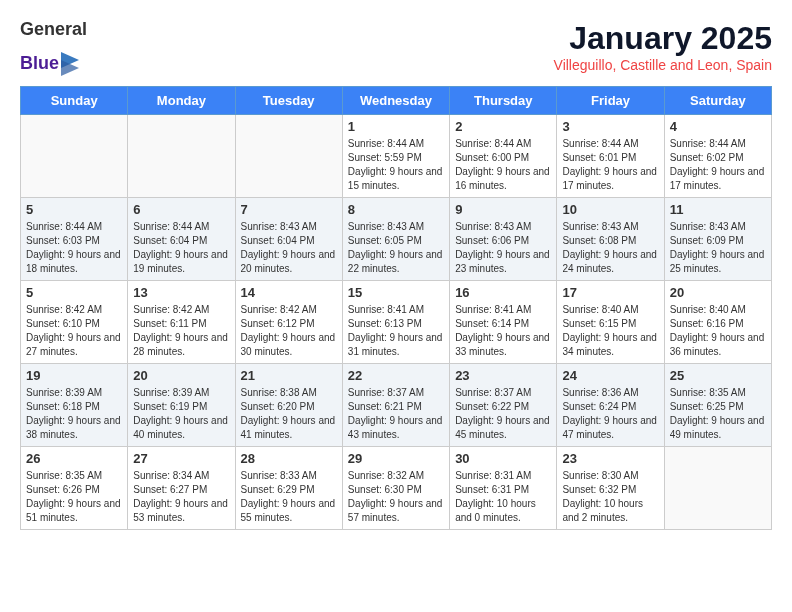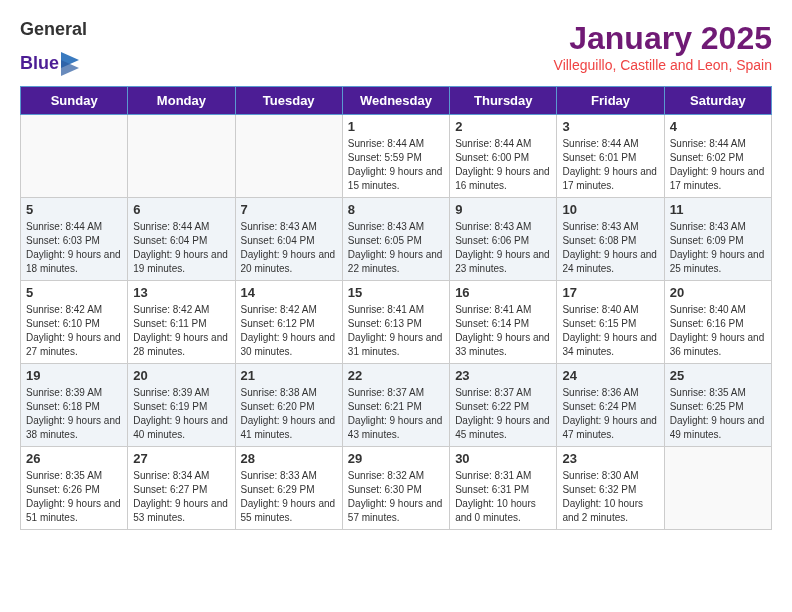--- a/index.html
+++ b/index.html
@@ -34,34 +34,34 @@
       width: 18px;
       height: 24px;
       margin-left: 2px;
     }
     .title-block {
       text-align: right;
     }
     .title-block h1 {
       font-size: 32px;
       font-weight: bold;
-      color: #701a75;
+      color: #0f172a;
     }
     .title-block h2 {
       font-size: 14px;
       font-weight: normal;
       color: #ef4444;
     }
     .calendar {
       width: 100%;
       border-collapse: collapse;
       border: 1px solid #ccc;
     }
     .calendar th {
-      background-color: #4c1d95;
+      background-color: #3b82f6;
       color: #fff;
       padding: 6px 4px;
       text-align: center;
       font-size: 13px;
       border: 1px solid #5a9ad0;
     }
     .calendar td {
       border: 1px solid #ccc;
       vertical-align: top;
       padding: 4px 5px;

